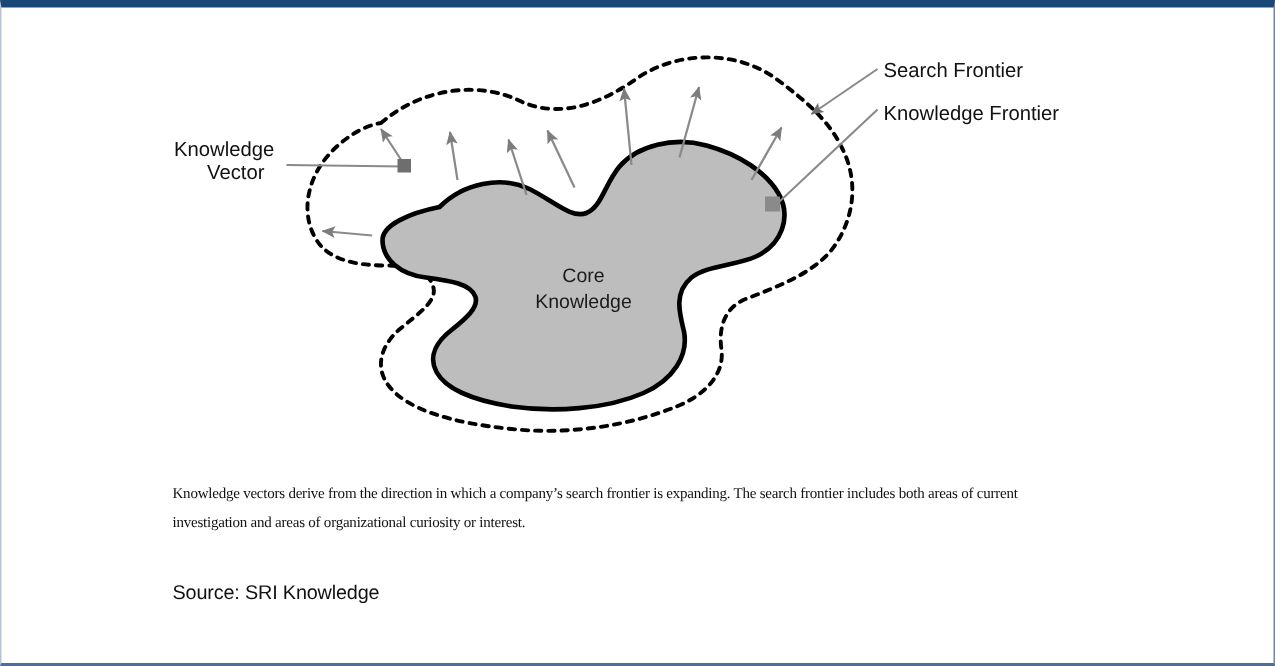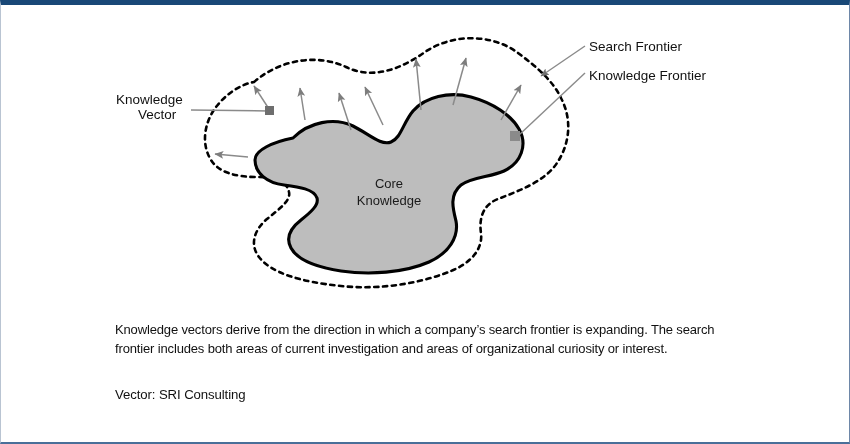--- a/index.html
+++ b/index.html
@@ -40,25 +40,26 @@
     fill: #1a1a1a;
     text-anchor: middle;
   }
   .caption-block {
     position: absolute;
     left: 114px;
     top: 316px;
     width: 600px;
   }
   .caption-text {
-    font-size: 13px;
+    font-size: 10px;
     line-height: 18.5px;
     color: #111111;
     margin: 0;
     letter-spacing: -0.15px;
+    font-family: Liberation Serif, serif;
   }
   .source-text {
     font-size: 13.2px;
     line-height: 18px;
     color: #111111;
     margin: 0;
     padding-top: 28px;
     letter-spacing: -0.1px;
   }
 </style>
@@ -141,16 +142,16 @@
 
     <text class="diagram-label" x="588" y="46">Search Frontier</text>
     <text class="diagram-label" x="588" y="75">Knowledge Frontier</text>
 
     <text class="blob-label" x="388" y="183">Core</text>
     <text class="blob-label" x="388" y="200">Knowledge</text>
   </svg>
 
   <div class="caption-block">
     <p class="caption-text">Knowledge vectors derive from the direction in which a company’s search frontier is expanding. The search frontier includes both areas of current investigation and areas of organizational curiosity or interest.</p>
-    <p class="source-text">Vector: SRI Consulting</p>
+    <p class="source-text">Source: SRI Knowledge</p>
   </div>
 
 </div>
 
 </body></html>

